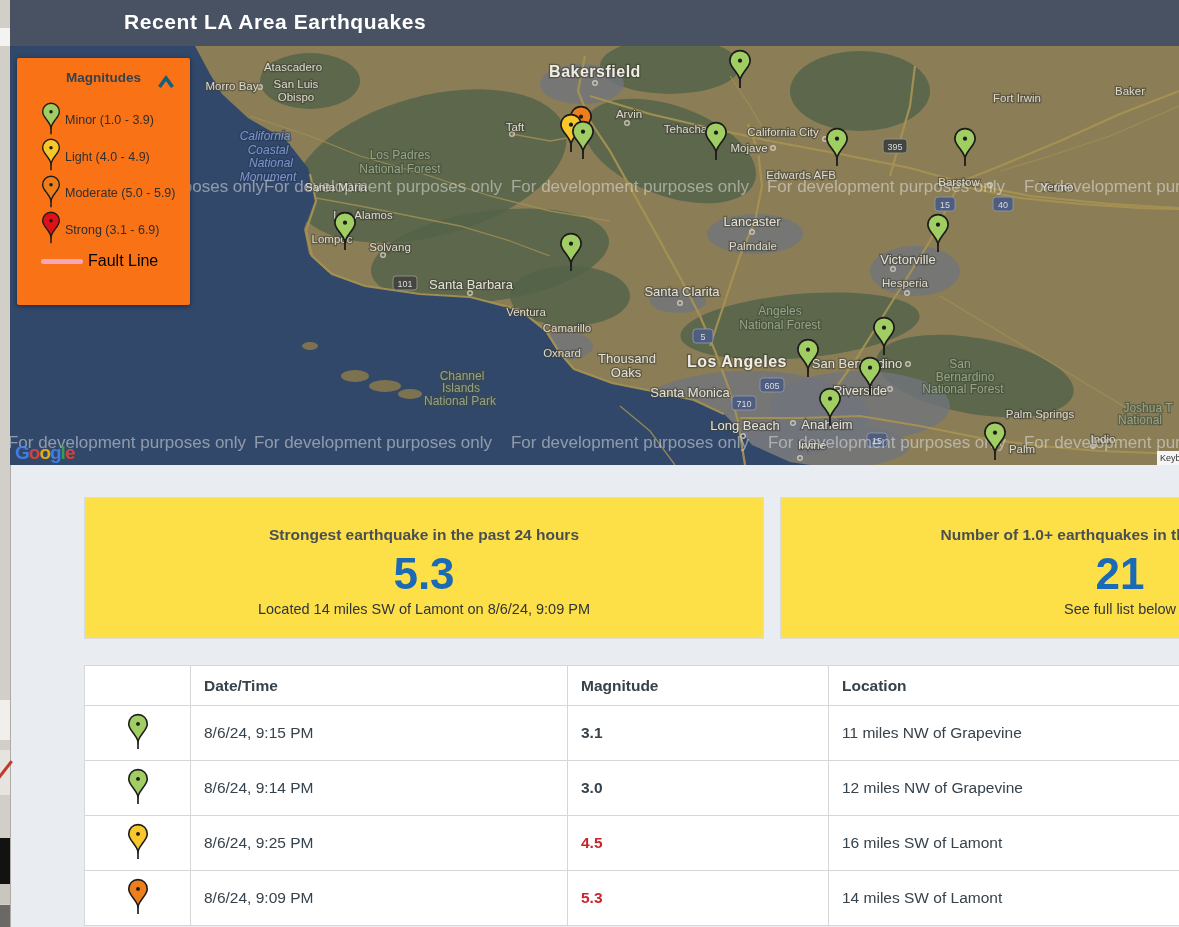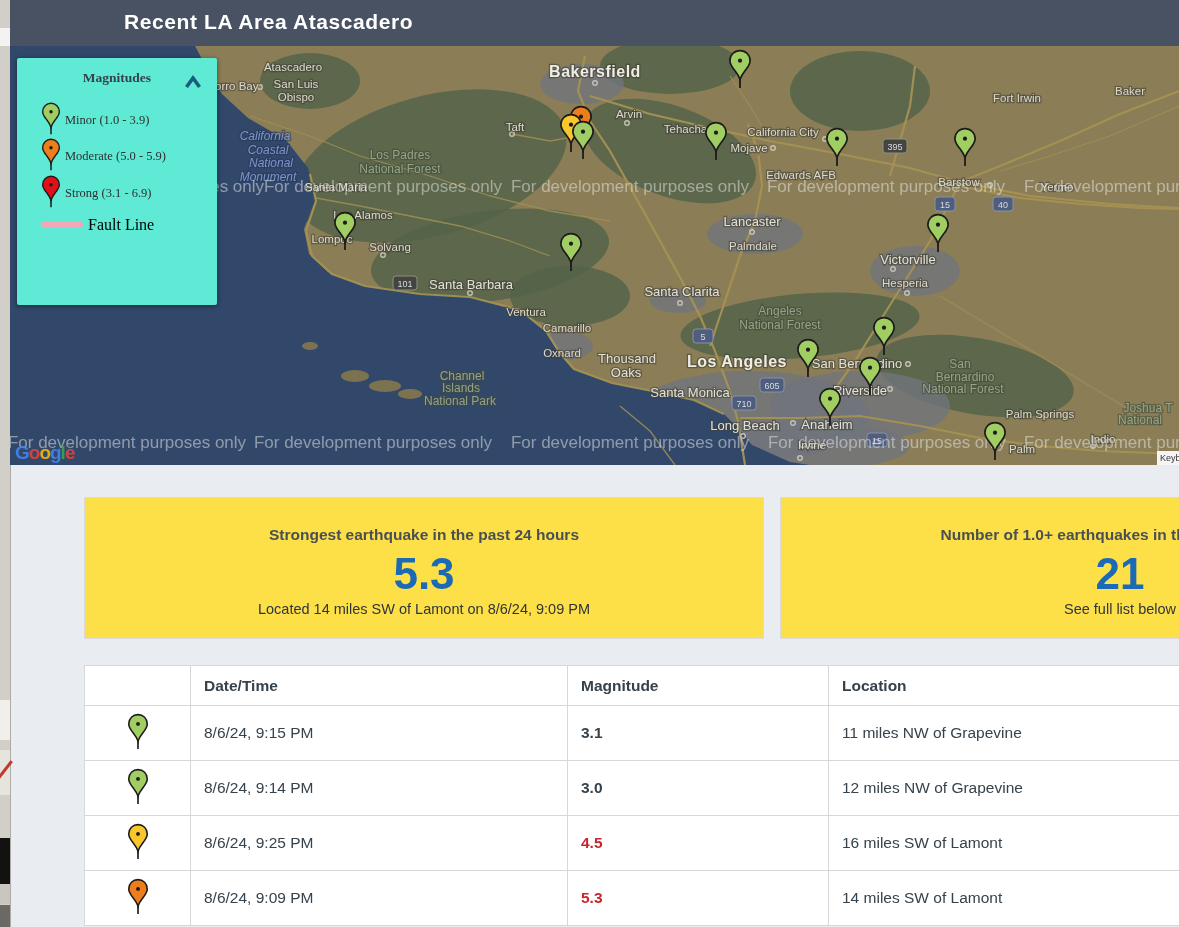--- a/index.html
+++ b/index.html
@@ -11,21 +11,21 @@
   #left-sliver{position:absolute;left:0;top:0;width:10px;height:927px;background:#d2cfc8;border-right:1px solid #aeaba4;}
   #left-sliver .frag{position:absolute;left:0;width:10px;}
   
   #app-header{position:absolute;left:10px;top:0;width:1169px;height:46px;background:#485263;}
   #app-header .title{position:absolute;left:114px;top:0;line-height:44px;color:#ffffff;font-size:21px;font-weight:bold;letter-spacing:.6px;}
   
   #map{position:absolute;left:10px;top:46px;width:1169px;height:419px;background:#8b7e57;overflow:hidden;}
   #map svg.base{position:absolute;left:0;top:0;}
   .map-pin{position:absolute;pointer-events:auto;}
   
-  #legend{position:absolute;left:7px;top:12px;width:200px;height:247px;background:#5eead4;border-radius:2px;box-shadow:0 1px 5px rgba(0,0,0,.45);z-index:30;font-family:Liberation Serif, serif;}
+  #legend{position:absolute;left:7px;top:12px;width:173px;height:247px;background:#f97316;border-radius:2px;box-shadow:0 1px 5px rgba(0,0,0,.45);z-index:30;}
   #legend .lg-title{position:absolute;left:0;right:0;top:12px;text-align:center;font-size:13.5px;font-weight:bold;color:#36424c;}
   #legend .collapse{position:absolute;right:14px;top:16px;width:20px;height:18px;cursor:pointer;}
   #legend .rows{position:absolute;left:24px;top:44px;right:6px;}
   #legend .lg-row{height:36.5px;display:flex;align-items:center;}
   #legend .lg-row .lbl{font-size:12.5px;color:#2f2f2f;margin-left:4px;white-space:nowrap;}
   #legend .fault-row{height:26px;display:flex;align-items:center;}
   #legend .fault-bar{width:42px;height:5px;border-radius:2px;margin-right:5px;}
   
   .gl-letter{font-size:19px;font-weight:bold;opacity:.88;}
   #google-logo{position:absolute;left:5px;top:396px;z-index:25;letter-spacing:-1px;}
@@ -51,21 +51,21 @@
     <div class="frag" style="top: 28px; height: 18px; background: rgb(244, 243, 241);"></div>
     <div class="frag" style="top: 700px; height: 40px; background: rgb(240, 239, 236);"></div>
     <div class="frag" style="top: 750px; height: 45px; background: rgb(230, 228, 223);"></div>
     <div class="frag" style="top: 838px; height: 46px; background: rgb(18, 18, 18);"></div>
     <div class="frag" style="top: 884px; height: 20px; background: rgb(201, 198, 191);"></div>
     <div class="frag" style="top: 905px; height: 22px; background: rgb(107, 105, 101);"></div>
     <div style="position: absolute; left: 1px; top: 758px; width: 3px; height: 30px; background: rgb(192, 57, 43); transform: rotate(38deg);"></div>
   </div>
 
 <div id="app-header">
-  <div class="title">Recent LA Area Atascadero</div>
+  <div class="title">Recent LA Area Earthquakes</div>
 </div>
 
 <div id="map">
     <svg class="base" width="1169" height="419" viewBox="0 0 1169 419" style="font-family: &quot;Liberation Sans&quot;, sans-serif;">
       <rect x="0" y="0" width="1169" height="419" fill="#8b7e57"></rect>
       <ellipse cx="420" cy="120" rx="140" ry="70" fill="#546349" opacity="0.85" transform="rotate(-15 420 120)"></ellipse>
       <ellipse cx="480" cy="210" rx="120" ry="45" fill="#546349" opacity="0.85" transform="rotate(-8 480 210)"></ellipse>
       <ellipse cx="660" cy="105" rx="90" ry="45" fill="#546349" opacity="0.85" transform="rotate(20 660 105)"></ellipse>
       <ellipse cx="790" cy="280" rx="120" ry="32" fill="#546349" opacity="0.85" transform="rotate(-5 790 280)"></ellipse>
       <ellipse cx="965" cy="330" rx="100" ry="38" fill="#546349" opacity="0.85" transform="rotate(10 965 330)"></ellipse>
@@ -231,20 +231,28 @@
           <span><svg width="20" height="33" viewBox="0 0 24 40">
               <line x1="12" y1="30" x2="12" y2="39" stroke="#1c1c1c" stroke-width="1.8"></line>
               <path d="M12 1.6 C6.3 1.6 1.9 6 1.9 11.7 C1.9 15.5 4.3 18.3 7 21.8 C9 24.4 10.8 27.1 11.6 29.6 L12 30.9 L12.4 29.6 C13.2 27.1 15 24.4 17 21.8 C19.7 18.3 22.1 15.5 22.1 11.7 C22.1 6 17.7 1.6 12 1.6 Z" fill="#a0ce62" stroke="#1c1c1c" stroke-width="1.7"></path>
               <circle cx="12" cy="11.7" r="2.1" fill="#1c1c1c"></circle>
             </svg></span>
           <span class="lbl">Minor (1.0 - 3.9)</span>
         </div>
         <div class="lg-row">
           <span><svg width="20" height="33" viewBox="0 0 24 40">
               <line x1="12" y1="30" x2="12" y2="39" stroke="#1c1c1c" stroke-width="1.8"></line>
+              <path d="M12 1.6 C6.3 1.6 1.9 6 1.9 11.7 C1.9 15.5 4.3 18.3 7 21.8 C9 24.4 10.8 27.1 11.6 29.6 L12 30.9 L12.4 29.6 C13.2 27.1 15 24.4 17 21.8 C19.7 18.3 22.1 15.5 22.1 11.7 C22.1 6 17.7 1.6 12 1.6 Z" fill="#f7c72b" stroke="#1c1c1c" stroke-width="1.7"></path>
+              <circle cx="12" cy="11.7" r="2.1" fill="#1c1c1c"></circle>
+            </svg></span>
+          <span class="lbl">Light (4.0 - 4.9)</span>
+        </div>
+        <div class="lg-row">
+          <span><svg width="20" height="33" viewBox="0 0 24 40">
+              <line x1="12" y1="30" x2="12" y2="39" stroke="#1c1c1c" stroke-width="1.8"></line>
               <path d="M12 1.6 C6.3 1.6 1.9 6 1.9 11.7 C1.9 15.5 4.3 18.3 7 21.8 C9 24.4 10.8 27.1 11.6 29.6 L12 30.9 L12.4 29.6 C13.2 27.1 15 24.4 17 21.8 C19.7 18.3 22.1 15.5 22.1 11.7 C22.1 6 17.7 1.6 12 1.6 Z" fill="#ee7e1b" stroke="#1c1c1c" stroke-width="1.7"></path>
               <circle cx="12" cy="11.7" r="2.1" fill="#1c1c1c"></circle>
             </svg></span>
           <span class="lbl">Moderate (5.0 - 5.9)</span>
         </div>
         <div class="lg-row">
           <span><svg width="20" height="33" viewBox="0 0 24 40">
               <line x1="12" y1="30" x2="12" y2="39" stroke="#1c1c1c" stroke-width="1.8"></line>
               <path d="M12 1.6 C6.3 1.6 1.9 6 1.9 11.7 C1.9 15.5 4.3 18.3 7 21.8 C9 24.4 10.8 27.1 11.6 29.6 L12 30.9 L12.4 29.6 C13.2 27.1 15 24.4 17 21.8 C19.7 18.3 22.1 15.5 22.1 11.7 C22.1 6 17.7 1.6 12 1.6 Z" fill="#e01019" stroke="#1c1c1c" stroke-width="1.7"></path>
               <circle cx="12" cy="11.7" r="2.1" fill="#1c1c1c"></circle>

